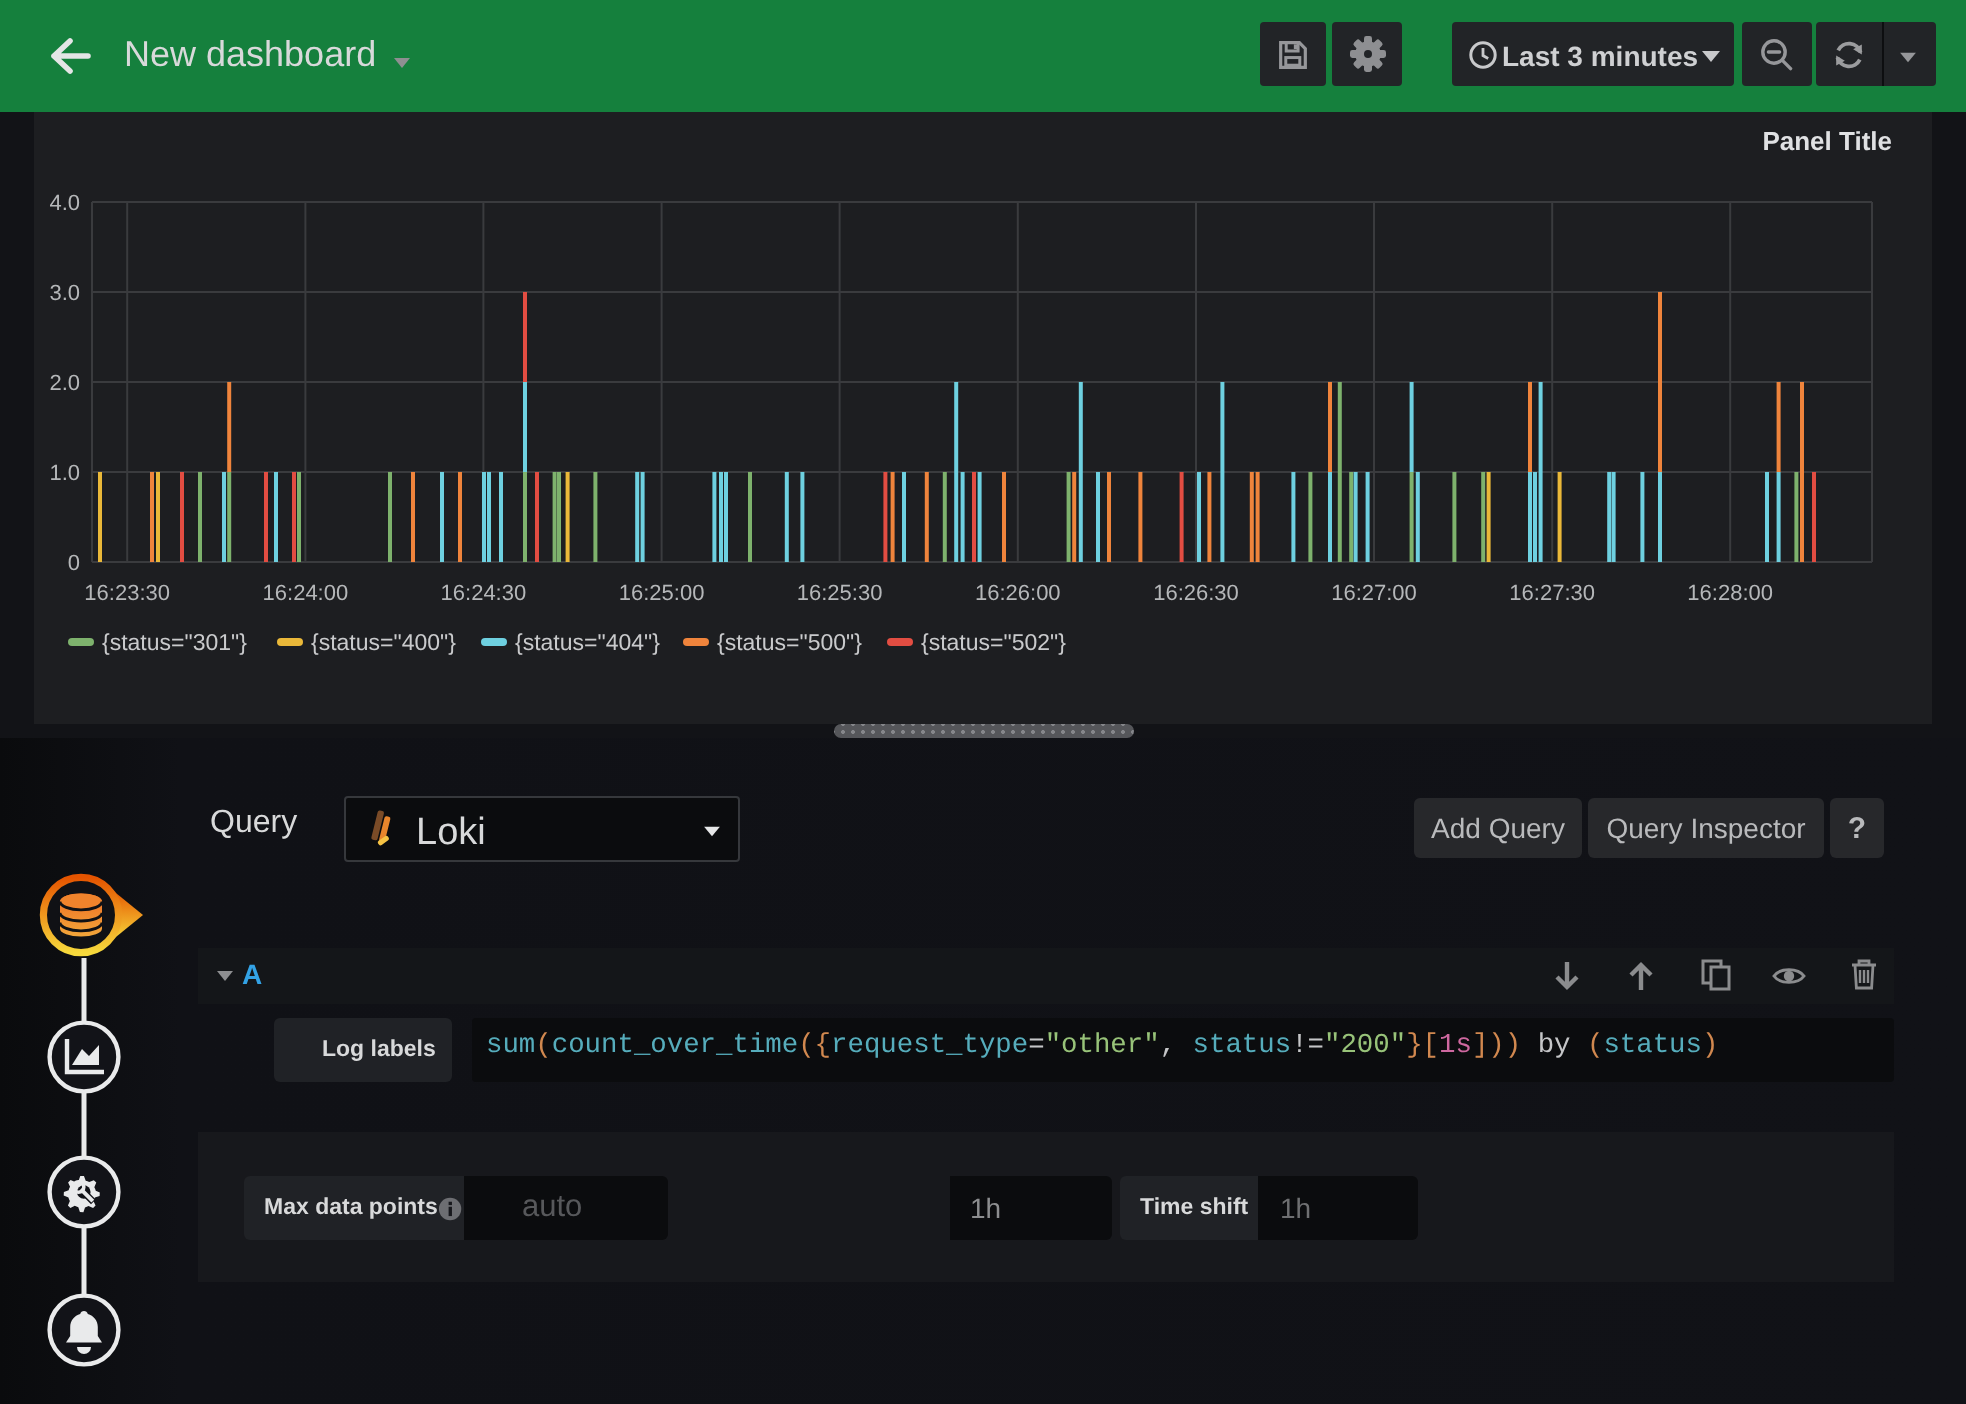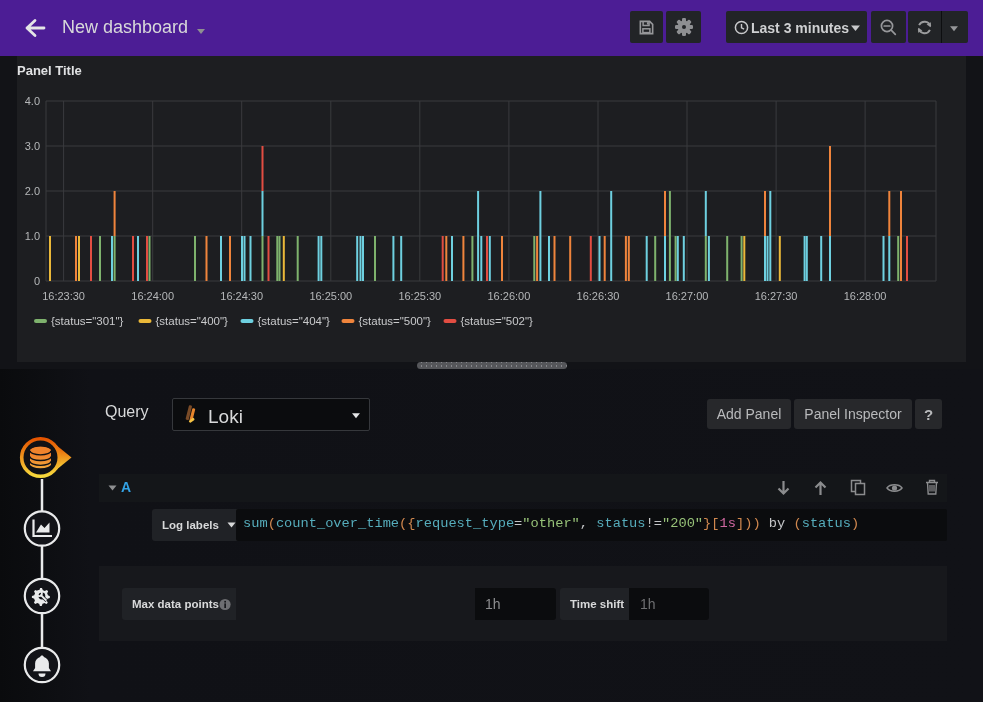--- a/index.html
+++ b/index.html
@@ -1,24 +1,24 @@
 <!DOCTYPE html>
 <html><head>
 <meta charset="utf-8">
 <style>
   * { margin:0; padding:0; box-sizing:border-box; }
   html,body { width:983px; height:702px; overflow:hidden; }
   body { background:#121317; font-family:"Liberation Sans",sans-serif; position:relative; }
   .abs { position:absolute; }
   
-  #nav { position:absolute; left:0; top:0; width:983px; height:56px; background:#4c1d95;padding-left:29px; }
+  #nav { position:absolute; left:0; top:0; width:983px; height:56px; background:#15803d;padding-left:29px; }
   .navbtn { position:absolute; top:11px; height:32px; background:#222427; border-radius:2px; }
   
   #panel { position:absolute; left:17px; top:56px; width:949px; height:306px; background:#1d1e21; }
-  #ptitle { position:absolute; left:0; top:7px; width:929px; text-align:left; color:#e0e1e3; font-size:13px; font-weight:bold; }
+  #ptitle { position:absolute; left:0; top:7px; width:929px; text-align:right; color:#e0e1e3; font-size:13px; font-weight:bold; }
   
   #pill { position:absolute; left:417px; top:362px; width:150px; height:7px; background:#55565a; background-image:radial-gradient(circle,#85868a 0.9px,rgba(0,0,0,0) 1.1px); background-size:5px 4px; background-position:2px 2px; border-radius:4px; }
   
   #lower { position:absolute; left:0; top:369px; width:983px; height:333px; background:linear-gradient(90deg,#0a0b0d 0px,#101116 90px,#111217 983px); }
   .lbl { background:#202226; color:#d8d9da; font-weight:bold; font-size:11.5px; display:flex; align-items:center; white-space:nowrap; }
   .inp { background:#0b0c0e; }
 </style>
 </head>
 <body>
 
@@ -276,22 +276,22 @@
       <rect x="4" y="1" width="3.2" height="15" rx="1" fill="#7a4b27"></rect>
       <rect x="8" y="3" width="3" height="13" rx="1" fill="#e8852c"></rect>
       <rect x="7" y="14" width="6" height="2.6" rx="1" fill="#f6c344" transform="rotate(-50 10 15)"></rect>
     </g>
   </svg>
   <div class="abs" style="left:208px;top:37px;font-size:19px;color:#d8d9da">Loki</div>
   <svg class="abs" style="left:351px;top:43px" width="10" height="7" viewBox="0 0 11 8">
       <path d="M1 1.5 L5.5 7 L10 1.5 Z" fill="#e6e7e8"></path>
     </svg>
 
-  <div class="abs lbl" style="left:707px;top:30px;width:84px;height:30px;border-radius:3px;justify-content:center;font-size:14px;font-weight:normal;color:#b9babc;background:#27282b">Add Panel</div>
-  <div class="abs lbl" style="left:794px;top:30px;width:118px;height:30px;border-radius:3px;justify-content:center;font-size:14px;font-weight:normal;color:#b9babc;background:#27282b">Panel Inspector</div>
+  <div class="abs lbl" style="left:707px;top:30px;width:84px;height:30px;border-radius:3px;justify-content:center;font-size:14px;font-weight:normal;color:#b9babc;background:#27282b">Add Query</div>
+  <div class="abs lbl" style="left:794px;top:30px;width:118px;height:30px;border-radius:3px;justify-content:center;font-size:14px;font-weight:normal;color:#b9babc;background:#27282b">Query Inspector</div>
   <div class="abs lbl" style="left:915px;top:30px;width:27px;height:30px;border-radius:3px;justify-content:center;font-size:15px;font-weight:bold;color:#b9babc;background:#27282b">?</div>
 
   
   <div class="abs" style="left:99px;top:105px;width:848px;height:28px;background:#141619"></div>
   <svg class="abs" style="left:108px;top:116px" width="9" height="6" viewBox="0 0 9 6">
       <path d="M0.5 0.5 L4.5 5.5 L8.5 0.5 Z" fill="#8e8f91"></path>
     </svg>
   <div class="abs" style="left:121px;top:110px;font-size:14px;font-weight:bold;color:#33a2e5">A</div>
   <g>
   <svg class="abs" style="left:776px;top:111px" width="15" height="16" viewBox="0 0 15 16">
@@ -308,36 +308,37 @@
     <path d="M1 6 C4 1.8 13 1.8 16 6 C13 10.2 4 10.2 1 6 Z" fill="none" stroke="#8b8c8e" stroke-width="1.5"></path>
     <circle cx="8.5" cy="6" r="2.6" fill="#8b8c8e"></circle>
   </svg>
   <svg class="abs" style="left:925px;top:110px" width="14" height="16" viewBox="0 0 14 16">
     <path d="M1 3.5 H13 M4.5 3.5 V1.5 H9.5 V3.5 M2.5 3.5 L3.2 15 H10.8 L11.5 3.5" stroke="#8b8c8e" stroke-width="1.4" fill="none"></path>
     <path d="M5 6 V12.5 M7 6 V12.5 M9 6 V12.5" stroke="#8b8c8e" stroke-width="1.2"></path>
   </svg>
   </g>
 
   
-  <div class="abs lbl" style="left:152px;top:140px;width:89px;height:32px;border-radius:3px;padding-left:10px">Log labels
+  <div class="abs lbl" style="left:137px;top:140px;width:89px;height:32px;border-radius:3px;padding-left:24px">Log labels
     <svg style="margin-left:8px" width="9" height="6" viewBox="0 0 9 6">
         <path d="M0.5 0.5 L4.5 5.5 L8.5 0.5 Z" fill="#d8d9da"></path>
       </svg>
   </div>
   <div class="abs inp" style="left:236px;top:140px;width:711px;height:32px;border-radius:2px"></div>
   <div class="abs" style="left:243px;top:147px;font-family:'Liberation Mono',monospace;font-size:13.7px;white-space:pre"><span style="color:#56adbc">sum</span><span style="color:#d1884f">(</span><span style="color:#56adbc">count_over_time</span><span style="color:#d1884f">({</span><span style="color:#56adbc">request_type</span><span style="color:#c5c6c8">=</span><span style="color:#98c379">"other"</span><span style="color:#c5c6c8">, </span><span style="color:#56adbc">status</span><span style="color:#c5c6c8">!=</span><span style="color:#98c379">"200"</span><span style="color:#d1884f">}[</span><span style="color:#cf68a0">1s</span><span style="color:#d1884f">]))</span><span style="color:#c5c6c8"> by </span><span style="color:#d1884f">(</span><span style="color:#56adbc">status</span><span style="color:#d1884f">)</span></div>
 
   
   <div class="abs" style="left:99px;top:197px;width:848px;height:75px;background:#17181c"></div>
   
   <div class="abs lbl" style="left:122px;top:219px;width:114px;height:32px;border-radius:3px 0 0 3px;padding-left:10px">Max data points
     <svg style="margin-left:auto;margin-right:5px" width="13" height="13" viewBox="0 0 13 13">
         <circle cx="6.5" cy="6.5" r="6" fill="#6d6e72"></circle>
         <rect x="5.7" y="5.3" width="1.8" height="5" fill="#17181c"></rect>
         <rect x="5.7" y="2.6" width="1.8" height="1.8" fill="#17181c"></rect>
       </svg>
   </div>
+  <div class="abs inp" style="left:232px;top:219px;width:102px;height:32px;border-radius:0 3px 3px 0;display:flex;align-items:center;padding-left:29px;font-size:15.5px;color:#57585b">auto</div>
   
   <div class="abs inp" style="left:475px;top:219px;width:81px;height:32px;border-radius:0 3px 3px 0;display:flex;align-items:center;padding-left:10px;font-size:14px;color:#8d8e90">1h</div>
   
   <div class="abs lbl" style="left:560px;top:219px;width:69px;height:32px;border-radius:3px 0 0 3px;padding-left:10px">Time shift</div>
   <div class="abs inp" style="left:629px;top:219px;width:80px;height:32px;border-radius:0 3px 3px 0;display:flex;align-items:center;padding-left:11px;font-size:14px;color:#6f7072">1h</div>
 </div>
 
 </body></html>

